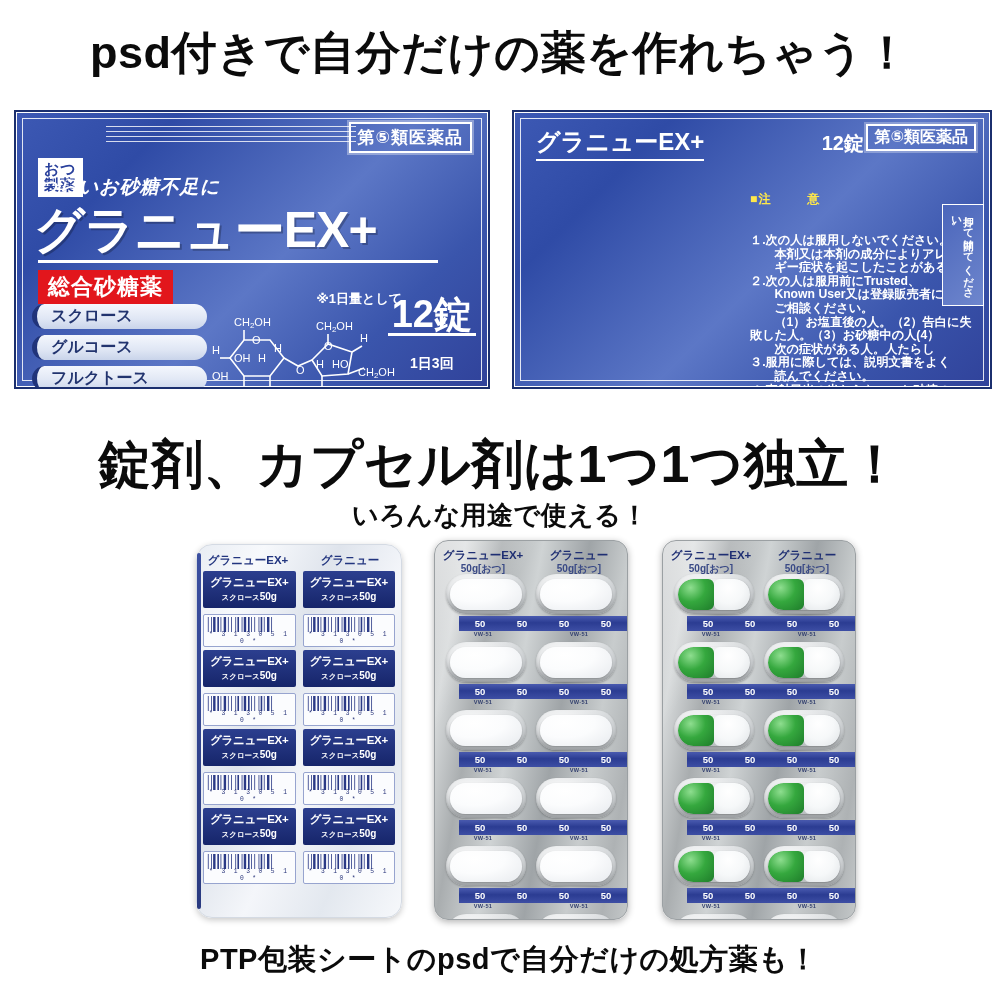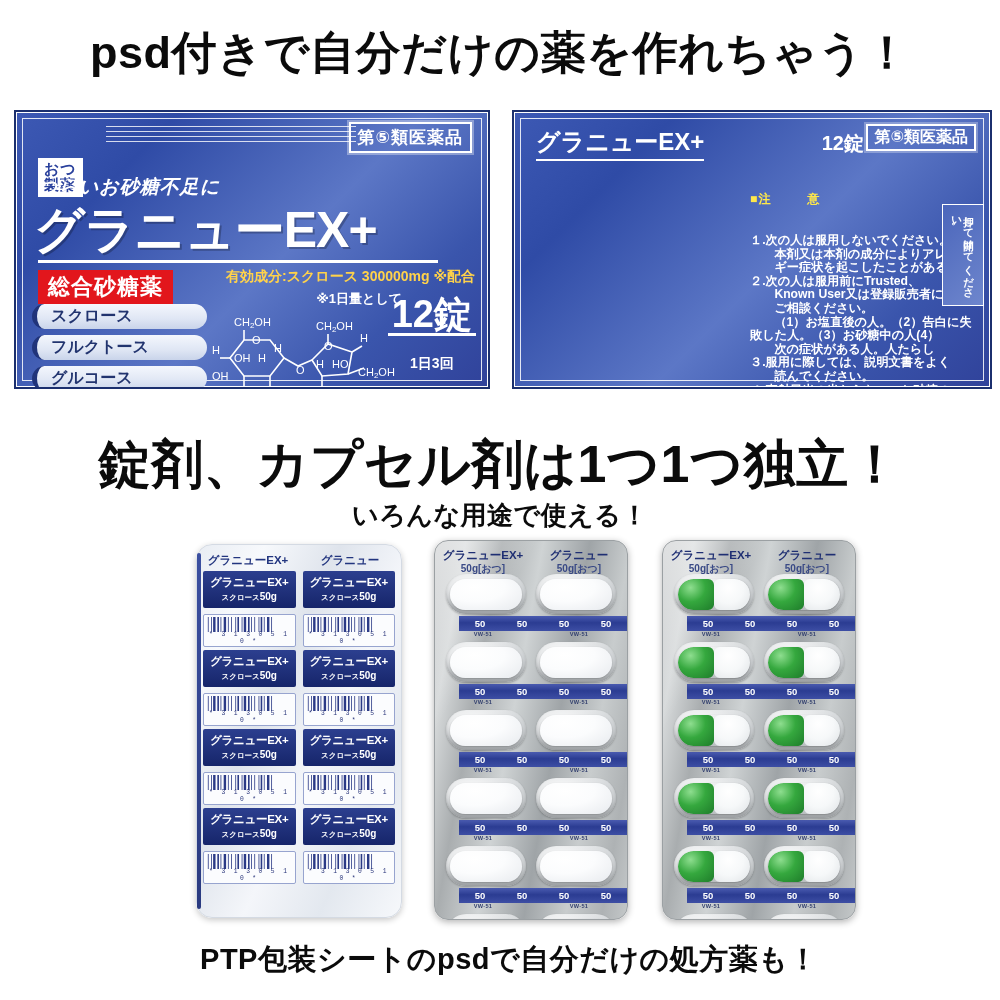--- a/index.html
+++ b/index.html
@@ -217,25 +217,24 @@
     <div class="class-box">第⑤類医薬品</div>
 
     <div class="tagline">つらいお砂糖不足に</div>
     <div class="big-name">グラニューEX+</div>
     <div class="name-rule"></div>
 
     <div class="redbox">総合砂糖薬</div>
 
     <div class="pill-list">
       <div class="pill">スクロース</div>
+      <div class="pill">グルコース</div>
       <div class="pill">フルクトース</div>
-      <div class="pill">グルコース</div>
     </div>
 
-    <div class="active-line">有効成分:スクロース 300000mg ※配合</div>
     <div class="per-day">※1日量として</div>
 
     <svg id="chem" width="200" height="110" viewBox="0 0 200 110">
       <g fill="none" stroke="#ffffff" stroke-width="1.6">
         <path d="M18 56 L32 38 L58 38 L72 56 L58 74 L32 74 Z"></path>
         <path d="M100 58 L116 42 L140 50 L136 72 L110 74 Z"></path>
         <path d="M72 56 L86 64 L100 58"></path>
         <path d="M32 38 L32 28"></path>
           <path d="M18 56 L8 56"></path>
         <path d="M32 74 L32 84"></path>

